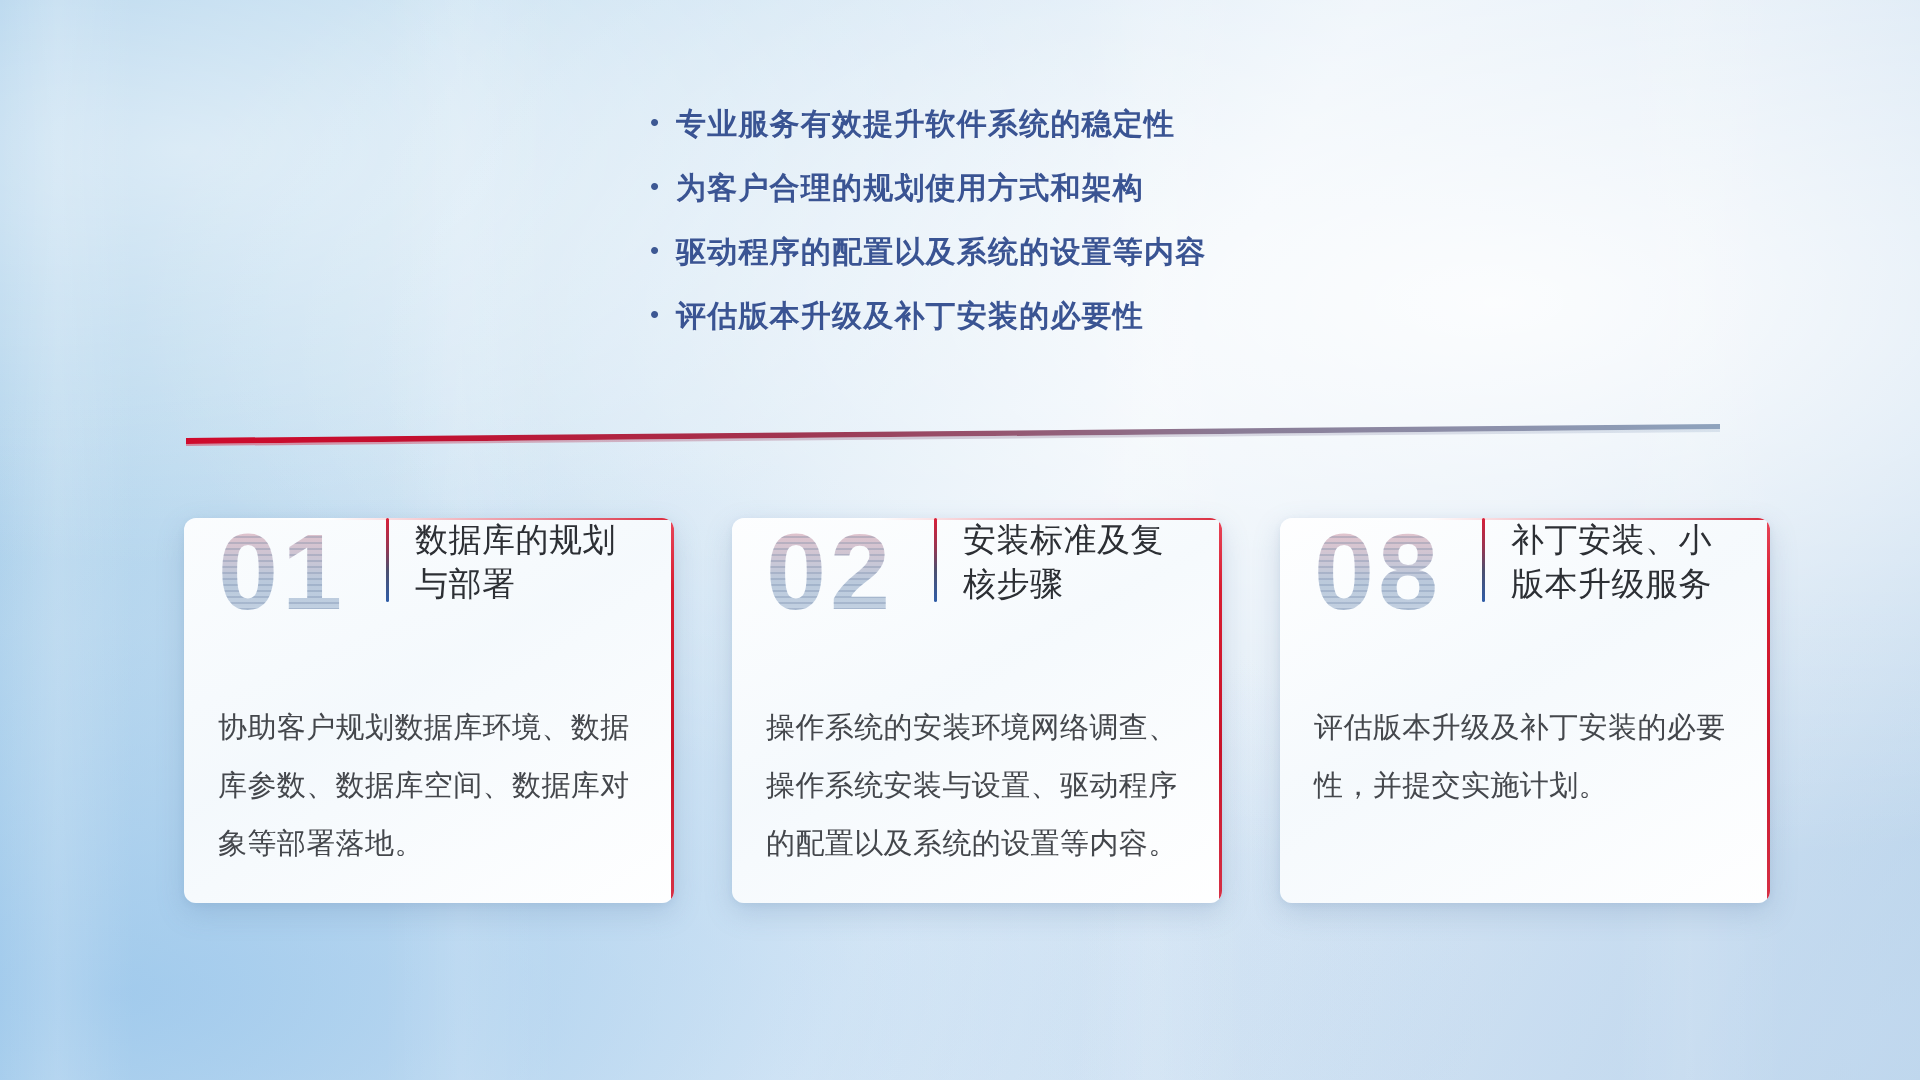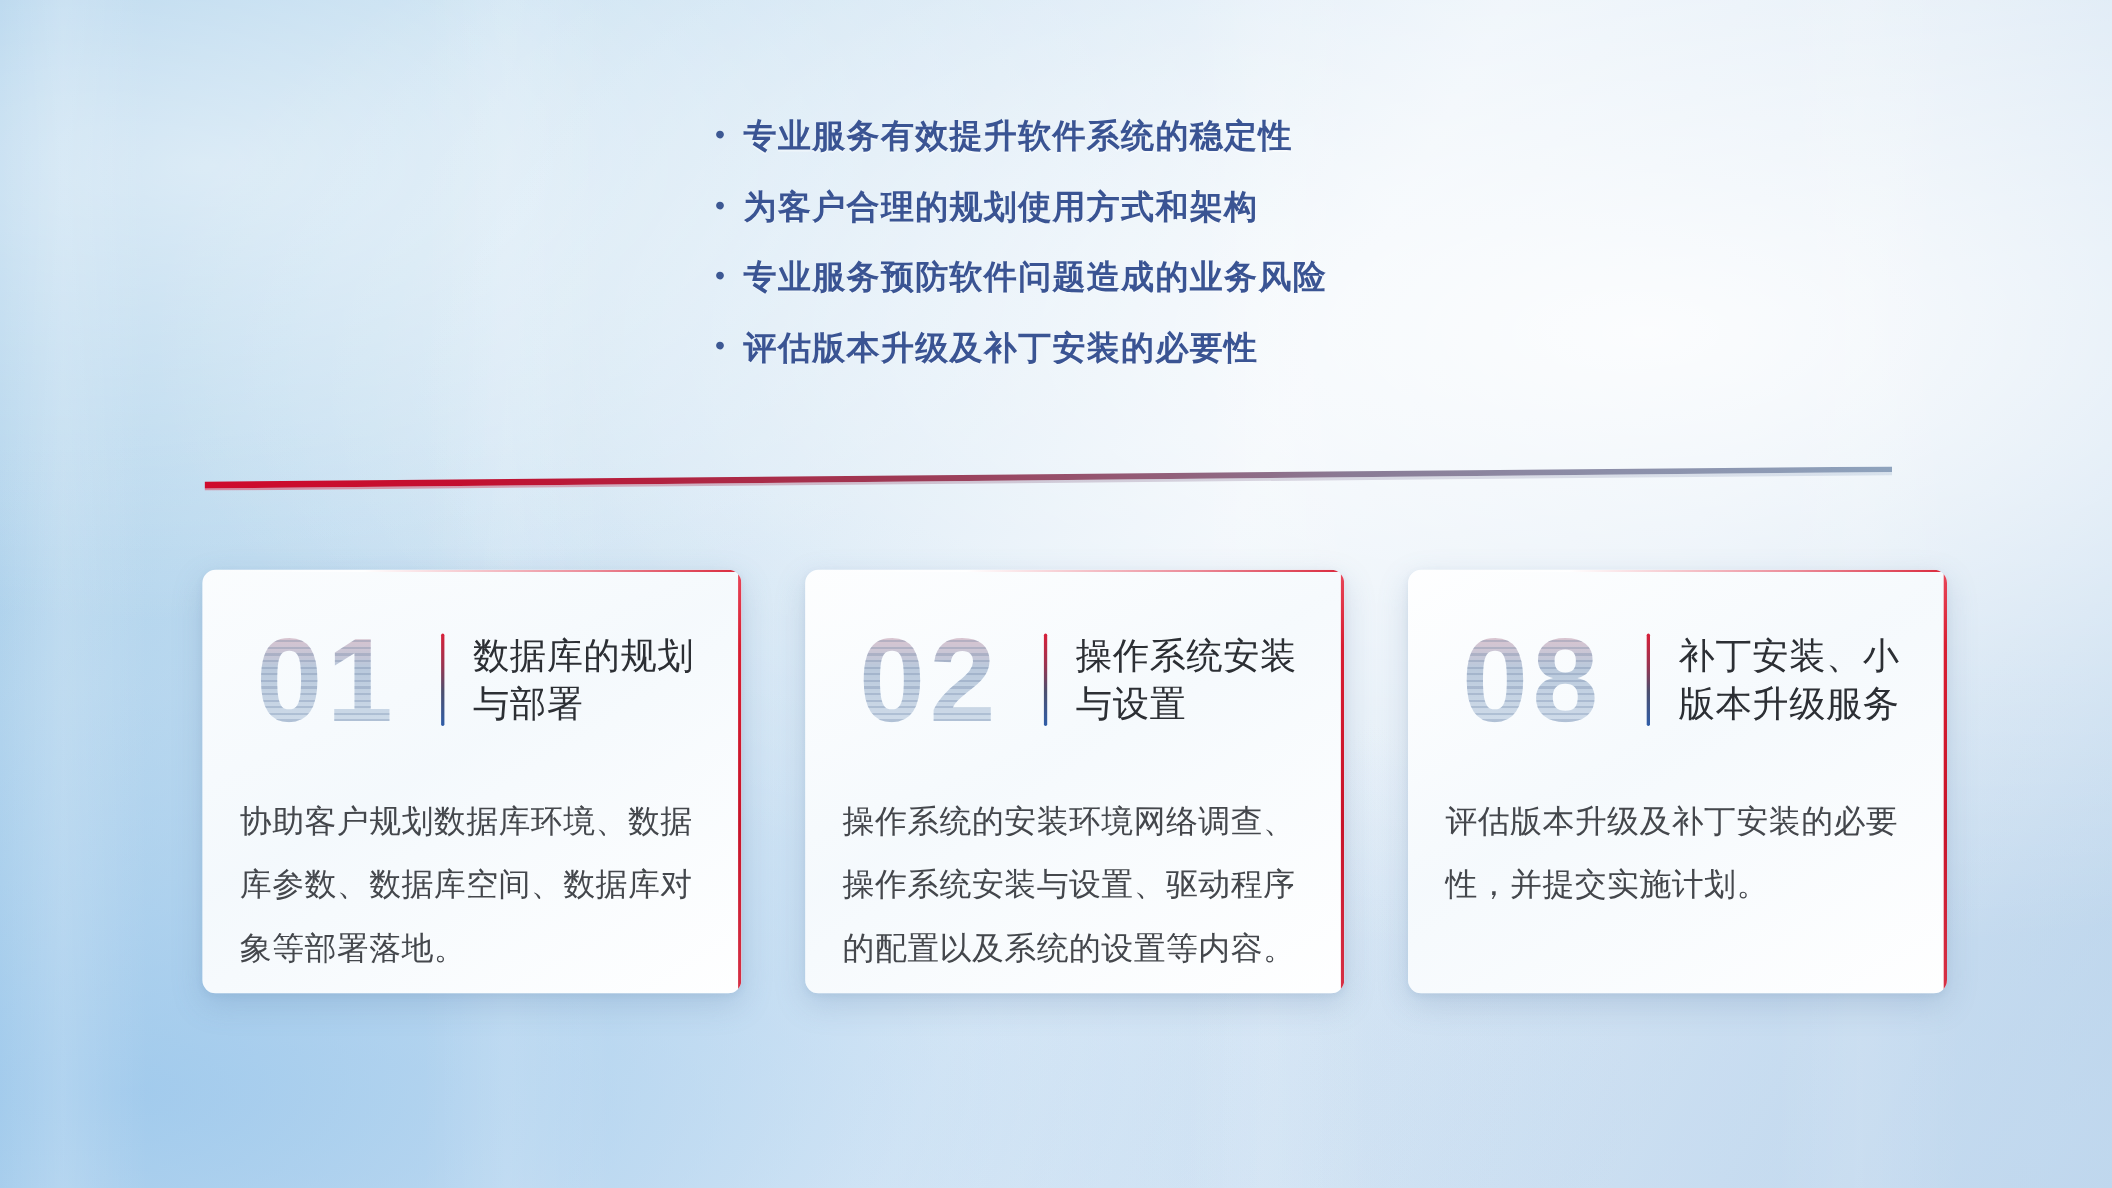--- a/index.html
+++ b/index.html
@@ -66,22 +66,22 @@
   }
   .card-accent {
     position:absolute; right:0; top:0; bottom:0; width:3px;
     background:linear-gradient(180deg,#e8475a 0%,#d81e32 18%,#c8142a 60%,#d63146 100%);
   }
   .card-top-hair {
     position:absolute; left:0; right:0; top:0; height:2px;
     background:linear-gradient(90deg, rgba(255,255,255,.0) 0%, rgba(255,255,255,.9) 30%, rgba(233,120,135,.85) 72%, rgba(216,30,50,.95) 100%);
   }
   .card-head {
-    position:relative; display:flex; align-items:center;
-    height:160px; padding-left:49px;margin-top:20px;
+    position:relative; display:flex; 
+    height:160px; padding-left:34px;
   }
   .ghost-num {
     position:relative;
     font-size:108px; font-weight:700; line-height:1;
     letter-spacing:4px;
     width:168px; flex:0 0 168px;
     color:transparent;
     background-image:
       repeating-linear-gradient(180deg,
         rgba(122,150,186,0.62) 0px, rgba(122,150,186,0.62) 2px,
@@ -126,21 +126,21 @@
       <span class="bullet-text">专业服务有效提升软件系统的稳定性</span>
     </div>
 
     <div class="bullet-row">
       <span class="bullet-dot">•</span>
       <span class="bullet-text">为客户合理的规划使用方式和架构</span>
     </div>
 
     <div class="bullet-row">
       <span class="bullet-dot">•</span>
-      <span class="bullet-text">专业服务预防软件问题造成的业务风险</span>
+      <span class="bullet-text">驱动程序的配置以及系统的设置等内容</span>
     </div>
 
     <div class="bullet-row">
       <span class="bullet-dot">•</span>
       <span class="bullet-text">评估版本升级及补丁安装的必要性</span>
     </div>
 
   </div>
 
   <div id="divider">
@@ -177,21 +177,21 @@
       <div class="card-sep"></div>
       <div class="card-body">协助客户规划数据库环境、数据库参数、数据库空间、数据库对象等部署落地。</div>
     </div>
 
     <div class="card">
       <div class="card-top-hair"></div>
       <div class="card-accent"></div>
       <div class="card-head">
         <div class="ghost-num">02</div>
         <div class="vbar"></div>
-        <div class="card-title">操作系统安装与设置</div>
+        <div class="card-title">安装标准及复核步骤</div>
       </div>
       <div class="card-sep"></div>
       <div class="card-body">操作系统的安装环境网络调查、操作系统安装与设置、驱动程序的配置以及系统的设置等内容。</div>
     </div>
 
     <div class="card">
       <div class="card-top-hair"></div>
       <div class="card-accent"></div>
       <div class="card-head">
         <div class="ghost-num">08</div>

